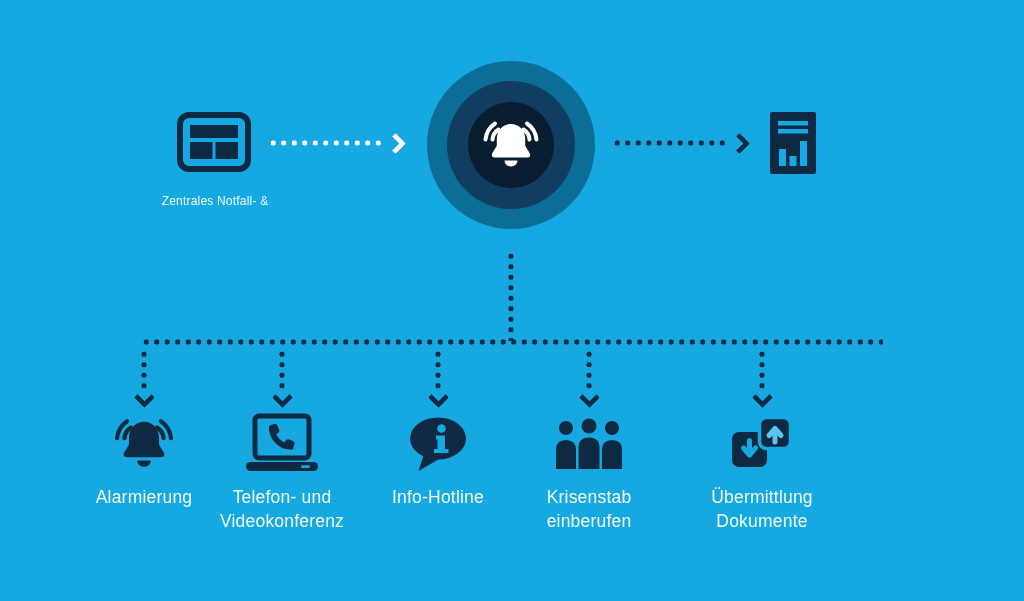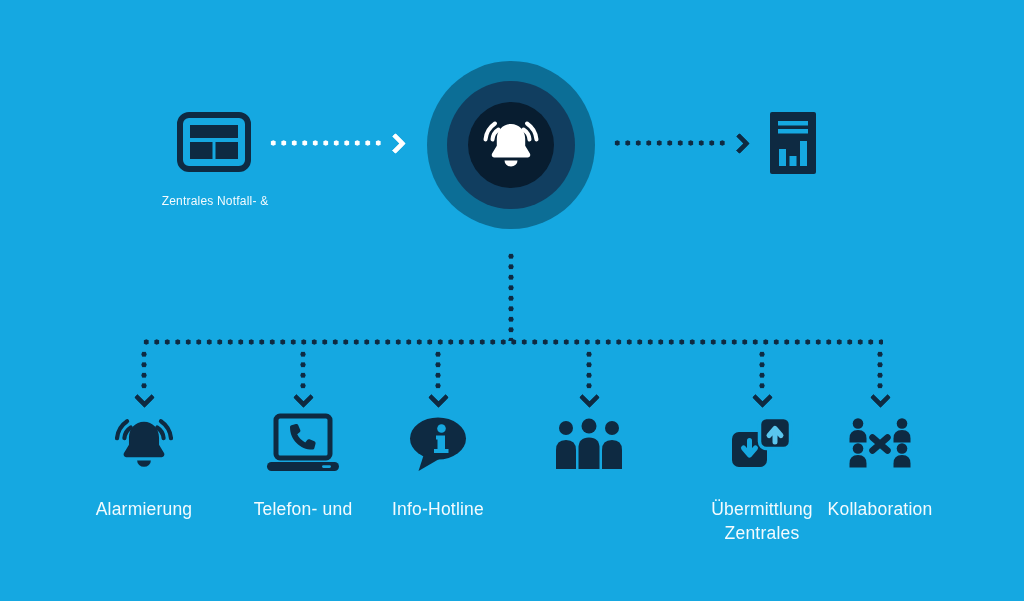--- a/index.html
+++ b/index.html
@@ -29,21 +29,21 @@
   .ring{border-radius:50%;display:flex;align-items:center;justify-content:center}
   .ring.outer{width:168px;height:168px;background:var(--ring-outer)}
   .ring.mid{width:128px;height:128px;background:var(--ring-mid)}
   .ring.inner{width:86px;height:86px;background:var(--ring-inner)}
   
   .lbl{color:var(--text);font-size:12px;font-weight:500;letter-spacing:.2px;text-align:center;line-height:26px}
   .branch{top:349px;width:190px;display:flex;flex-direction:column;align-items:center}
   .branch .dv{height:42px;--c:var(--dark)}
   .branch .chev{margin-top:-1px;--c:var(--dark)}
   .branch .icon-wrap{height:74px;margin-top:2px;display:flex;align-items:center;justify-content:center}
-  .branch .lbl{margin-top:16px;font-size:17.5px;line-height:24px}
+  .branch .lbl{margin-top:4px;font-size:17.5px;line-height:24px}
   .l2:empty{display:none}
 </style>
 </head>
 <body>
 
 <svg width="0" height="0" style="position:absolute" aria-hidden="true">
   <symbol id="sym-bell" viewBox="0 0 68 60">
     <path fill="currentColor" d="M34,9 c-8.2,0 -14.2,6.6 -14.2,14.8 v7 l-4.7,7.8 c-1,1.7 0.2,3.8 2.2,3.8 h33.4 c2,0 3.2,-2.1 2.2,-3.8 l-4.7,-7.8 v-7 C48.2,15.6 42.2,9 34,9 z"></path>
     <path fill="currentColor" d="M27.5,45.5 a6.5,6 0 0 0 13,0 z"></path>
     <path d="M18,8.5 A22,22 0 0 0 8.5,24.5" fill="none" stroke="currentColor" stroke-width="4" stroke-linecap="round"></path>
@@ -100,33 +100,34 @@
       <svg width="72" height="64" viewBox="0 0 68 60">
         <use href="#sym-bell"></use>
       </svg>
     </div>
     <div class="lbl">
       <div class="l1">Alarmierung</div>
 
     </div>
   </div>
 
-  <div class="abs branch" style="left:208px">
+  <div class="abs branch" style="left:187px">
     <div class="dv"></div>
     <div class="chev down"></div>
     <div class="icon-wrap">
       <svg width="76" height="62" viewBox="0 0 76 62">
         <rect x="11" y="3" width="54" height="42" rx="4" fill="none" stroke="currentColor" stroke-width="5"></rect>
         <path fill="currentColor" transform="translate(25,11) scale(0.05)" d="M164.9 24.6c-7.7-18.6-28-28.5-47.4-23.2l-88 24C12.1 30.2 0 46 0 64C0 311.4 200.6 512 448 512c18 0 33.8-12.1 38.6-29.5l24-88c5.3-19.4-4.6-39.7-23.2-47.4l-96-40c-16.3-6.8-35.2-2.1-46.3 11.6L304.7 368C234.3 334.7 177.3 277.7 144 207.3L193.3 167c13.7-11.1 18.4-30 11.6-46.3l-40-96z"></path>
         <rect x="2" y="49" width="72" height="9" rx="4.5" fill="currentColor"></rect>
         <rect x="57" y="52.2" width="9" height="2.8" rx="1.4" style="fill:var(--bg)"></rect>
       </svg>
     </div>
     <div class="lbl">
       <div class="l1">Telefon- und</div>
+      <div class="l2">Videokonferenz</div>
     </div>
   </div>
 
   <div class="abs branch" style="left:343px">
     <div class="dv"></div>
     <div class="chev down"></div>
     <div class="icon-wrap">
       <svg width="62" height="60" viewBox="0 0 62 60">
         <ellipse cx="31" cy="24.5" rx="28" ry="21" fill="currentColor"></ellipse>
         <path d="M17,40 L11.5,57 L33,44.5 z" fill="currentColor"></path>
@@ -146,54 +147,37 @@
     <div class="icon-wrap">
       <svg width="72" height="54" viewBox="0 0 72 54">
         <circle cx="13" cy="11" r="7" fill="currentColor"></circle>
         <path fill="currentColor" d="M3,52 V33 q0,-10 10,-10 q10,0 10,10 V52 z"></path>
         <circle cx="36" cy="9" r="7.5" fill="currentColor"></circle>
         <path fill="currentColor" d="M25.5,52 V31 q0,-10.5 10.5,-10.5 q10.5,0 10.5,10.5 V52 z"></path>
         <circle cx="59" cy="11" r="7" fill="currentColor"></circle>
         <path fill="currentColor" d="M49,52 V33 q0,-10 10,-10 q10,0 10,10 V52 z"></path>
       </svg>
     </div>
+    <div class="lbl">
+      <div class="l1">Krisenstab</div>
+      <div class="l2">einberufen</div>
+    </div>
   </div>
 
   <div class="abs branch" style="left:667px">
     <div class="dv"></div>
     <div class="chev down"></div>
     <div class="icon-wrap">
       <svg width="64" height="58" viewBox="0 0 64 58">
         <rect x="2" y="17" width="35" height="35" rx="7" fill="currentColor"></rect>
         <path d="M19.5,25.5 v12.5 M13.5,33 l6,7 6,-7" fill="none" style="stroke:var(--bg)" stroke-width="5" stroke-linecap="round" stroke-linejoin="round"></path>
         <rect x="29.5" y="2.5" width="31" height="31" rx="7" fill="currentColor" style="stroke:var(--bg)" stroke-width="3.5"></rect>
         <path d="M45,27 V14 M39,20.5 l6,-7 6,7" fill="none" style="stroke:var(--up)" stroke-width="5" stroke-linecap="round" stroke-linejoin="round"></path>
       </svg>
     </div>
     <div class="lbl">
       <div class="l1">Übermittlung</div>
-      <div class="l2">Zentrales</div>
+      <div class="l2">Dokumente</div>
     </div>
   </div>
 
-  <div class="abs branch" style="left:785px">
-    <div class="dv"></div>
-    <div class="chev down"></div>
-    <div class="icon-wrap">
-      <svg width="74" height="54" viewBox="0 0 74 54">
-        <circle cx="15" cy="6.5" r="5.3" fill="currentColor"></circle>
-        <path fill="currentColor" d="M6.5,25.5 v-4 q0,-8.5 8.5,-8.5 q8.5,0 8.5,8.5 v4 z"></path>
-        <circle cx="15" cy="31.5" r="5.3" fill="currentColor"></circle>
-        <path fill="currentColor" d="M6.5,50.5 v-4 q0,-8.5 8.5,-8.5 q8.5,0 8.5,8.5 v4 z"></path>
-        <circle cx="59" cy="6.5" r="5.3" fill="currentColor"></circle>
-        <path fill="currentColor" d="M50.5,25.5 v-4 q0,-8.5 8.5,-8.5 q8.5,0 8.5,8.5 v4 z"></path>
-        <circle cx="59" cy="31.5" r="5.3" fill="currentColor"></circle>
-        <path fill="currentColor" d="M50.5,50.5 v-4 q0,-8.5 8.5,-8.5 q8.5,0 8.5,8.5 v4 z"></path>
-        <path d="M29.5,20.5 L44.5,33.5 M44.5,20.5 L29.5,33.5" stroke="currentColor" stroke-width="6.5" stroke-linecap="round" fill="none"></path>
-      </svg>
-    </div>
-    <div class="lbl">
-      <div class="l1">Kollaboration</div>
-
-    </div>
-  </div>
 
 </div>
 
 </body></html>

